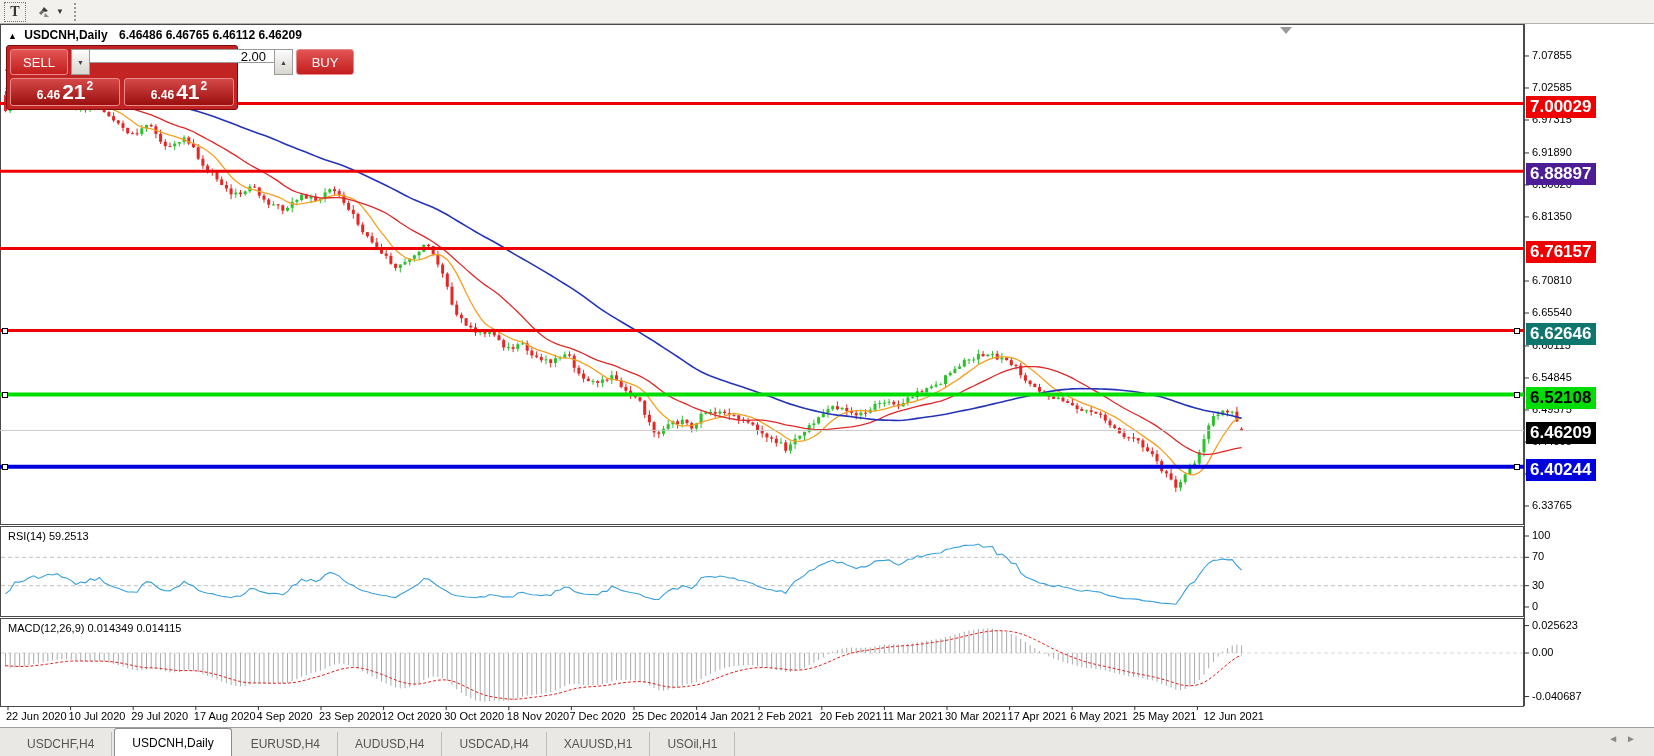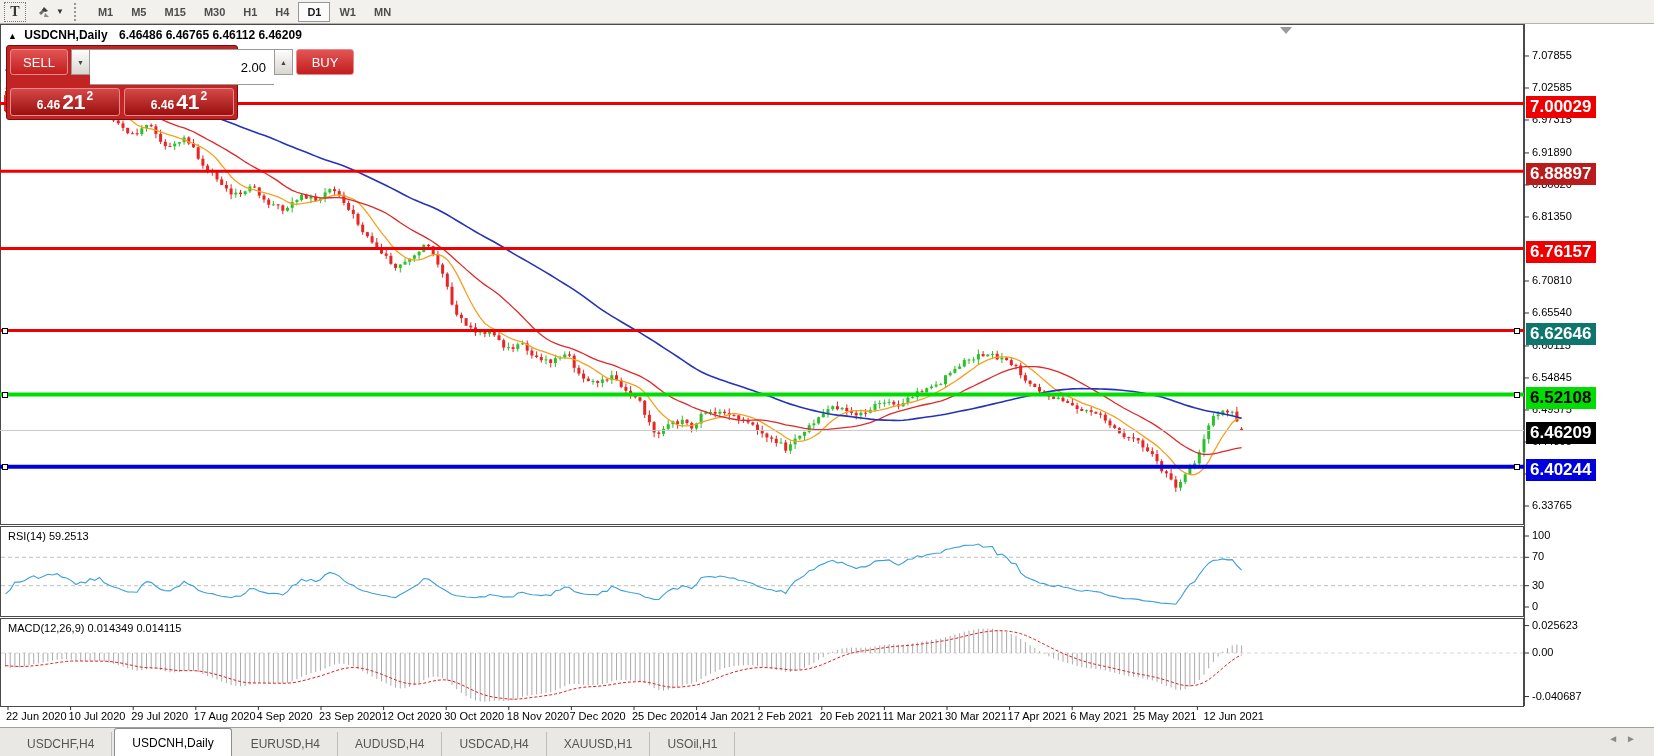--- a/index.html
+++ b/index.html
@@ -23,21 +23,21 @@
   .tag{position:absolute;left:1526px;font-size:17px;font-weight:bold;padding:1px 5px 1px 4px;z-index:4;white-space:nowrap;}
   .date-label{position:absolute;top:710px;font-size:11px;color:#000;white-space:nowrap;}
   
   .trade-panel{position:absolute;left:6px;top:45px;width:232px;z-index:8;background:#c22424;
                border:1px solid #7c0c0c;padding:3px;box-sizing:border-box;border-radius:3px;}
   .tp-row{display:flex;align-items:stretch;}
   .btn-red{flex:0 0 58px;background:linear-gradient(#e25555,#c31d1d);color:#fff;font-size:13px;
            display:flex;align-items:center;justify-content:center;border:1px solid #e98a8a;border-radius:3px;height:26px;box-sizing:border-box;}
   .spin{flex:0 0 19px;background:linear-gradient(#fdfdfd,#d9d6d0);border:1px solid #9a9a9a;display:flex;
         align-items:center;justify-content:center;font-size:7px;color:#444;height:26px;box-sizing:border-box;}
-  .vol-field{flex:1;height:36px;border:1px solid #9a9a9a;border-left:none;border-right:none;
+  .vol-field{flex:1;height:14px;border:1px solid #9a9a9a;border-left:none;border-right:none;
              text-align:right;font-size:13px;padding:0 8px 0 0;box-sizing:border-box;font-family:"Liberation Sans",sans-serif;}
   .tile{flex:1;margin-top:3px;background:linear-gradient(#d44848,#9c0f0f);border:1px solid #e98a8a;border-radius:3px;
         color:#fff;display:flex;align-items:flex-end;justify-content:center;height:28px;padding-bottom:0px;box-sizing:border-box;}
   .tile .small{font-size:12px;font-weight:bold;margin:0 2px 3px 0;}
   .tile .big{font-size:21px;font-weight:bold;line-height:26px;}
   .tile .sup{font-size:12px;font-weight:bold;margin:0 0 12px 1px;}
   .tile + .tile{margin-left:4px;}
   
   .tabs{position:absolute;left:0;top:727px;width:1654px;height:29px;background:#e9e8e4;
         border-top:1px solid #a0a0a0;display:flex;align-items:flex-end;padding-left:10px;box-sizing:border-box;z-index:10;}
@@ -58,31 +58,20 @@
     <div class="tool-btn tbtn-t">T</div>
     <div class="tool-btn">
       <svg width="16" height="16" style="position:static">
         <polygon points="3,9 7,5 8,8 5,11" fill="#6d6d6d"></polygon>
         <polygon points="8,3 12,7 9,8 6,6" fill="#3d3d3d"></polygon>
         <polygon points="9,9 13,13 8,13" fill="#8a8a8a"></polygon>
       </svg>
     </div>
     <div class="caret">▼</div>
     <div class="grip"></div>
-    <div id="tf-box" style="display:flex;align-items:center;">
-        <div class="tf-btn">M1</div>
-        <div class="tf-btn">M5</div>
-        <div class="tf-btn">M15</div>
-        <div class="tf-btn">M30</div>
-        <div class="tf-btn">H1</div>
-        <div class="tf-btn">H4</div>
-        <div class="tf-btn active">D1</div>
-        <div class="tf-btn">W1</div>
-        <div class="tf-btn">MN</div>
-      </div>
   </div>
 
   <div class="chart-title">
     <span class="tri">▲</span>
     <span>USDCNH,Daily</span>
     <span style="margin-left:8px;">6.46486 6.46765 6.46112 6.46209</span>
   </div>
 
   <div class="trade-panel">
     <div class="tp-row">
@@ -969,21 +958,21 @@
       <line x1="884.4" y1="706" x2="884.4" y2="710" stroke="#333"></line>
       <line x1="947" y1="706" x2="947" y2="710" stroke="#333"></line>
       <line x1="1009.6" y1="706" x2="1009.6" y2="710" stroke="#333"></line>
       <line x1="1072.2" y1="706" x2="1072.2" y2="710" stroke="#333"></line>
       <line x1="1134.8" y1="706" x2="1134.8" y2="710" stroke="#333"></line>
       <line x1="1197.4" y1="706" x2="1197.4" y2="710" stroke="#333"></line>
     </svg>
 
   <div id="overlay">
       <div class="tag" style="top: 95.5129px; background: rgb(238, 0, 0); color: rgb(255, 255, 255);">7.00029</div>
-      <div class="tag" style="top: 163.127px; background: #b91c1c; color: rgb(255, 255, 255);">6.88897</div>
+      <div class="tag" style="top: 163.127px; background: #4c1d95; color: rgb(255, 255, 255);">6.88897</div>
       <div class="tag" style="top: 240.508px; background: rgb(238, 0, 0); color: rgb(255, 255, 255);">6.76157</div>
       <div class="tag" style="top: 322.572px; background: #0f766e; color: rgb(255, 255, 255);">6.62646</div>
       <div class="handle" style="left: 2px; top: 327.572px;"></div>
       <div class="handle" style="left: 1514px; top: 327.572px;"></div>
       <div class="tag" style="top: 386.578px; background: rgb(0, 221, 0); color: rgb(0, 0, 0);">6.52108</div>
       <div class="handle" style="left: 2px; top: 391.578px;"></div>
       <div class="handle" style="left: 1514px; top: 391.578px;"></div>
       <div class="tag" style="top: 422.408px; background: rgb(0, 0, 0); color: rgb(255, 255, 255);">6.46209</div>
       <div class="tag" style="top: 458.638px; background: rgb(0, 0, 221); color: rgb(255, 255, 255);">6.40244</div>
       <div class="handle" style="left: 2px; top: 463.638px;"></div>

